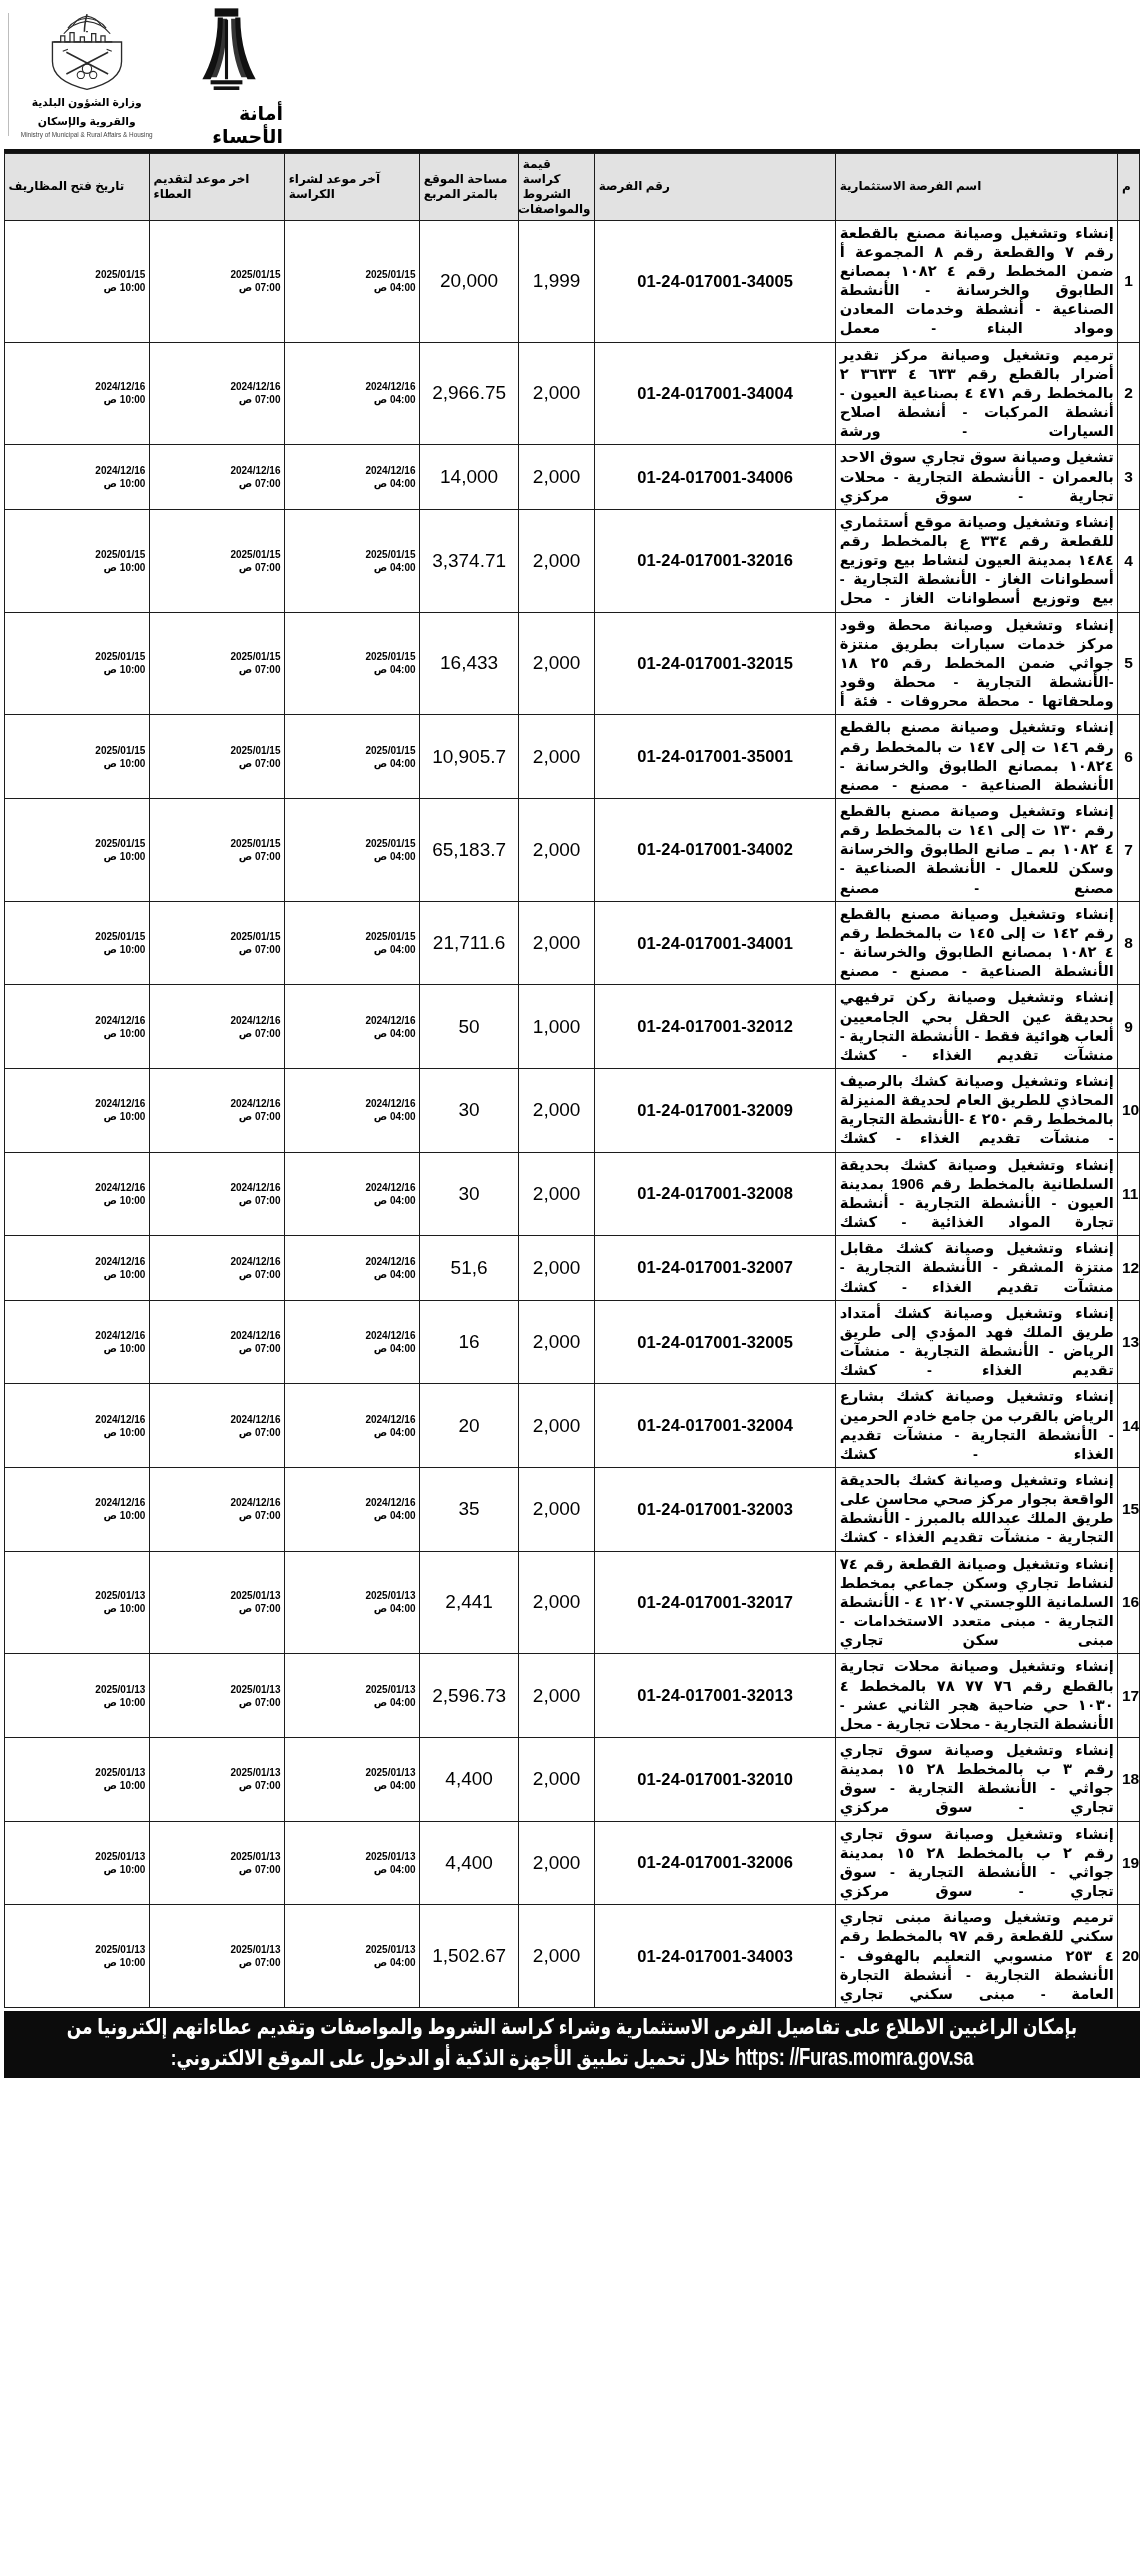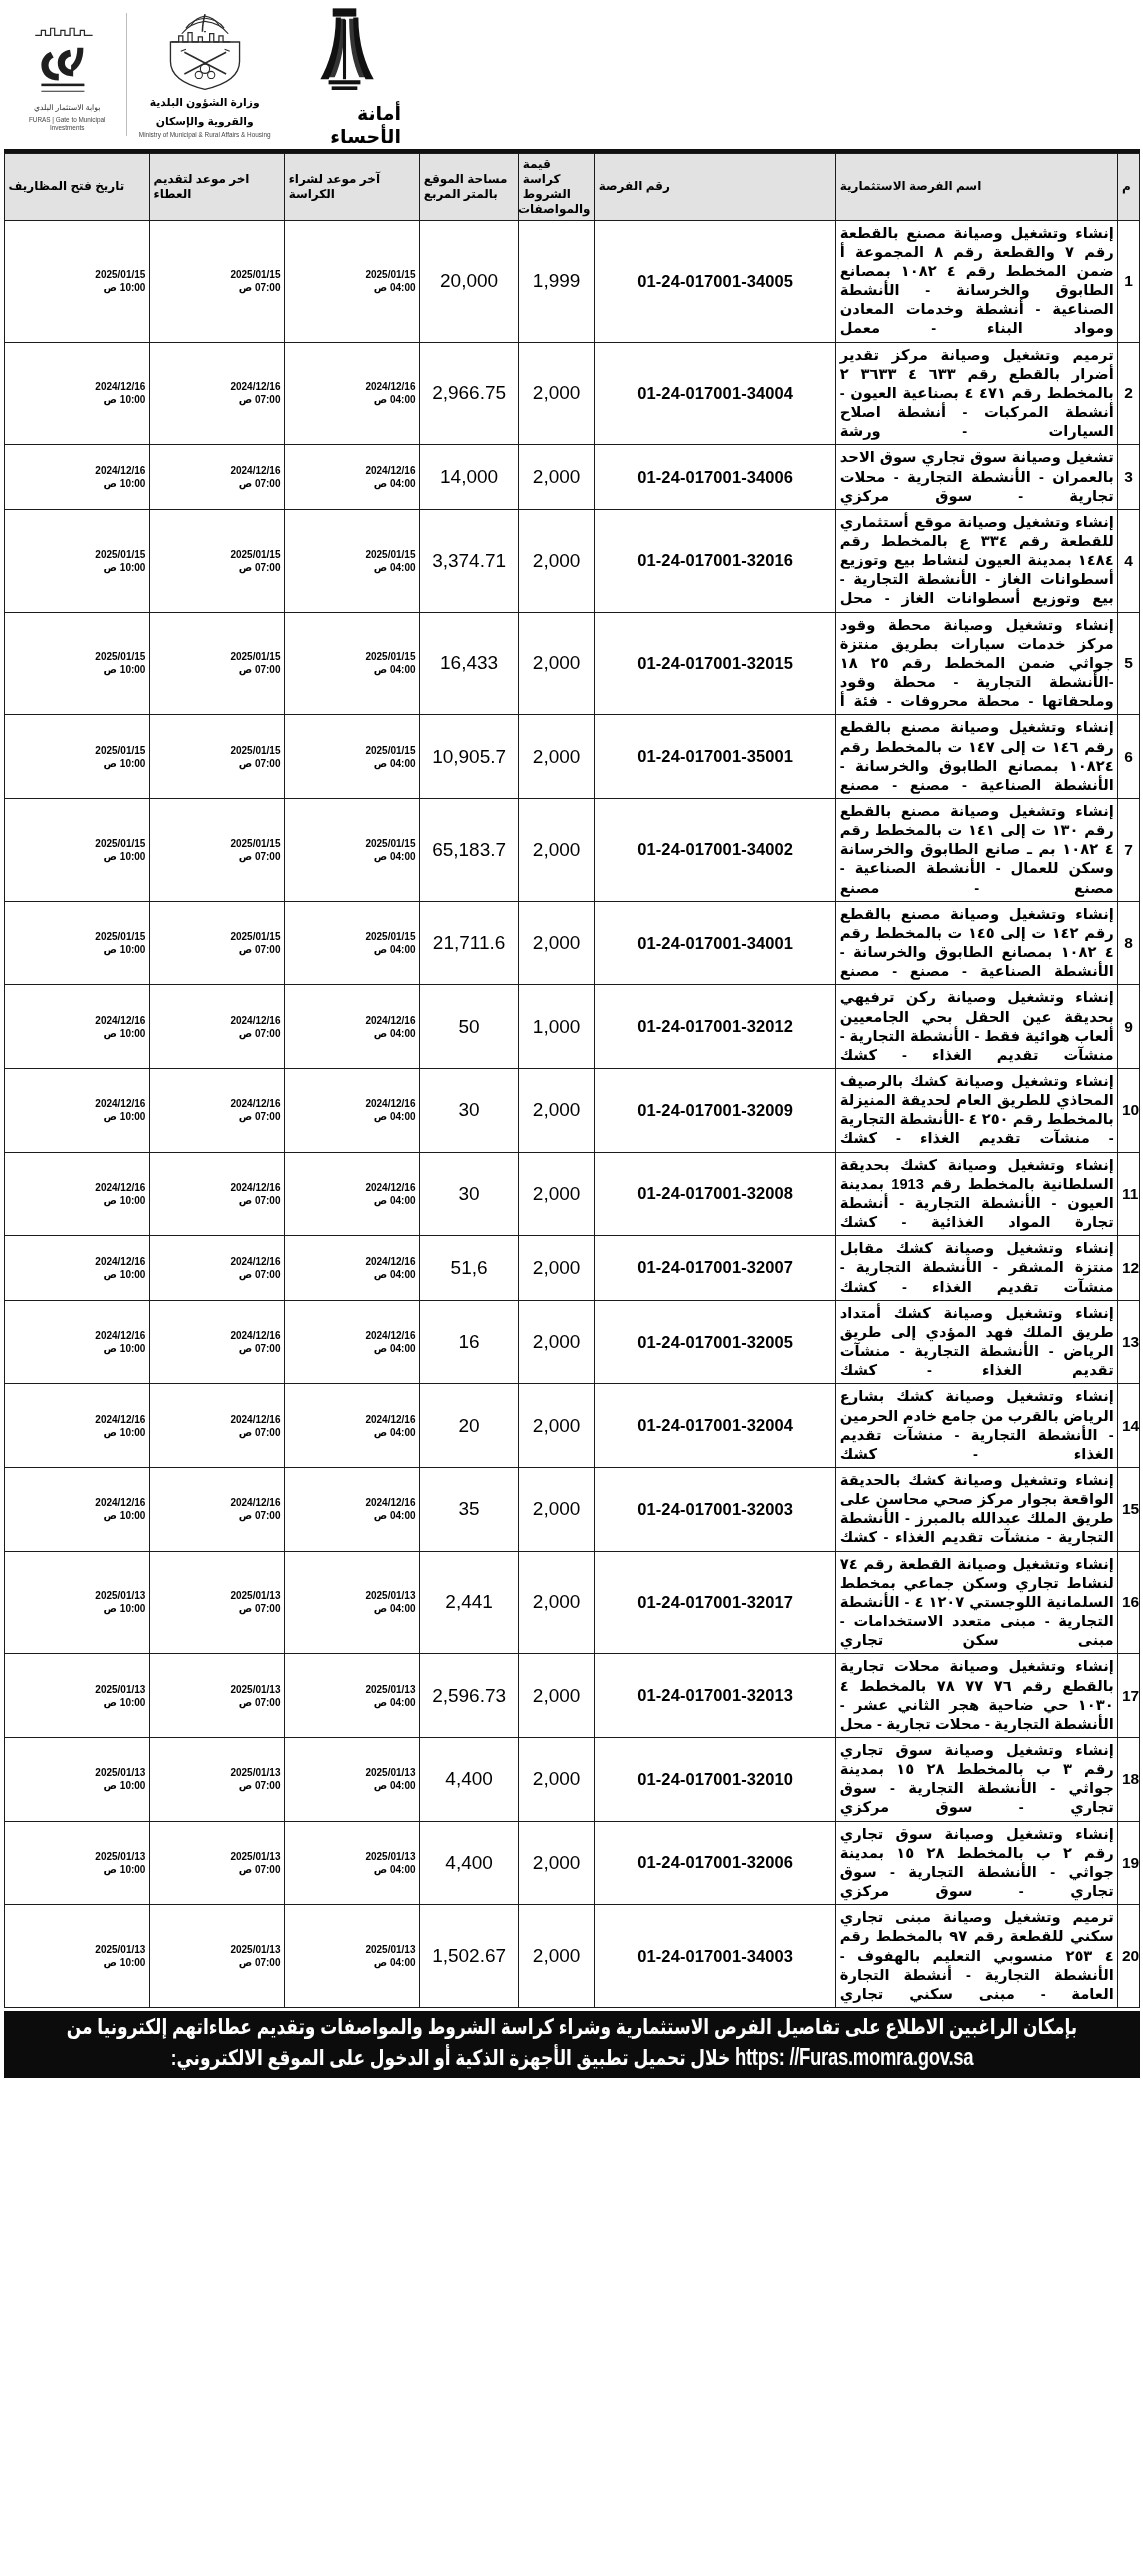--- a/index.html
+++ b/index.html
@@ -223,40 +223,20 @@
             </g>
           </svg>
         </span>
         <div class="logo-caption">وزارة الشؤون البلدية</div>
         <div class="logo-caption">والقروية والإسكان</div>
         <div class="logo-caption latin">Ministry of Municipal &amp; Rural Affairs &amp; Housing</div>
       </div>
 
       <div class="logo-sep"></div>
 
-      <div class="logo-block furas-logo">
-        <span>
-          <svg class="emblem" width="82" height="82" viewBox="0 0 160 160" aria-hidden="true">
-            <g fill="none" stroke="#2a2a2a" stroke-width="2.4">
-              <path d="M18 34 h12 v-10 h8 v10 h10 v-14 h8 v14 h12 v-10 h8 v10 h10 v-14 h8 v14 h12 v-10 h8 v10 h16"></path>
-            </g>
-            <g fill="#1f1f1f">
-              <path d="M112 58 c0 24 -8 40 -24 48 l0 -14 c8 -6 12 -18 12 -34 Z"></path>
-              <path d="M86 62 c-14 2 -24 12 -24 26 0 16 12 26 30 26 l0 -13 c-10 0 -16 -5 -16 -13 0 -7 5 -12 12 -13 Z"></path>
-              <path d="M48 66 c-10 4 -18 14 -18 26 0 18 14 30 34 30 l0 -13 c-12 0 -20 -7 -20 -17 0 -7 4 -12 10 -15 Z"></path>
-              <rect x="30" y="128" width="84" height="5"></rect>
-            </g>
-            <g fill="none" stroke="#2a2a2a" stroke-width="2">
-              <path d="M30 143 h84"></path>
-            </g>
-          </svg>
-        </span>
-        <div class="logo-caption small">بوابة الاستثمار البلدي</div>
-        <div class="logo-caption latin">FURAS | Gate to Municipal Investments</div>
-      </div>
     </div>
 
 
     <div class="logo-block amanah-logo">
       <span>
         <svg class="emblem" width="77" height="98" viewBox="0 0 150 190" aria-hidden="true">
           <g fill="#111">
             <path d="M52 10 h46 v16 h-46 Z"></path>
             <path d="M58 28 c0 52 -14 92 -30 120 l16 0 c14 -28 24 -66 24 -120 Z"></path>
             <path d="M92 28 c0 54 10 92 24 120 l16 0 c-16 -28 -30 -68 -30 -120 Z"></path>
@@ -473,21 +453,21 @@
             <span class="dt">2024/12/16</span>
             <span class="tm">07:00 ص</span>
           </td>
           <td class="c-date">
             <span class="dt">2024/12/16</span>
             <span class="tm">10:00 ص</span>
           </td>
         </tr>
         <tr>
           <td class="c-idx">11</td>
-          <td class="c-name">إنشاء وتشغيل وصيانة كشك بحديقة السلطانية بالمخطط رقم 1913 بمدينة العيون - الأنشطة التجارية - أنشطة تجارة المواد الغذائية - كشك</td>
+          <td class="c-name">إنشاء وتشغيل وصيانة كشك بحديقة السلطانية بالمخطط رقم 1906 بمدينة العيون - الأنشطة التجارية - أنشطة تجارة المواد الغذائية - كشك</td>
           <td class="c-num">01-24-017001-32008</td>
           <td class="c-fee">2,000</td>
           <td class="c-area">30</td>
           <td class="c-date">
             <span class="dt">2024/12/16</span>
             <span class="tm">04:00 ص</span>
           </td>
           <td class="c-date">
             <span class="dt">2024/12/16</span>
             <span class="tm">07:00 ص</span>

